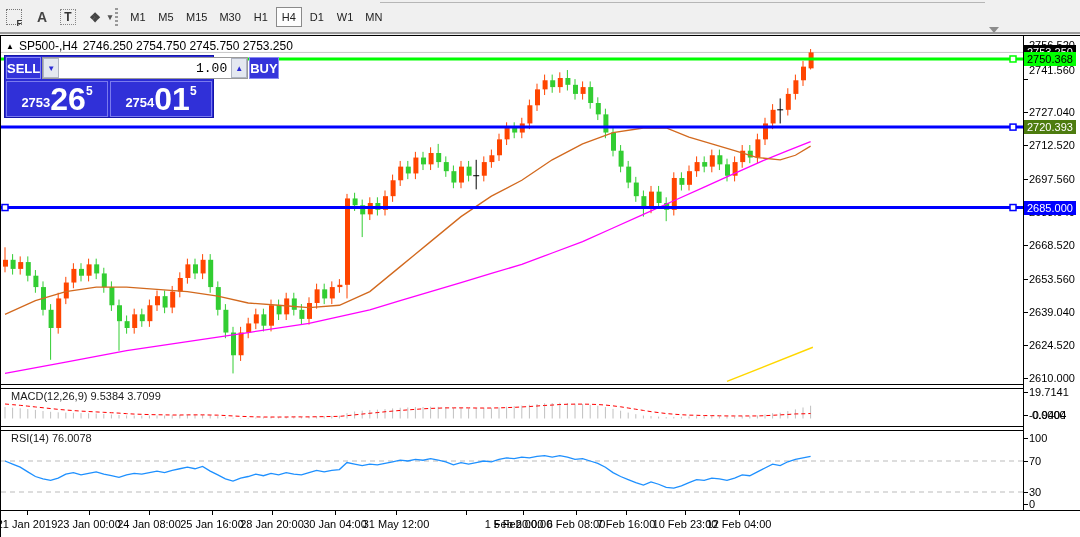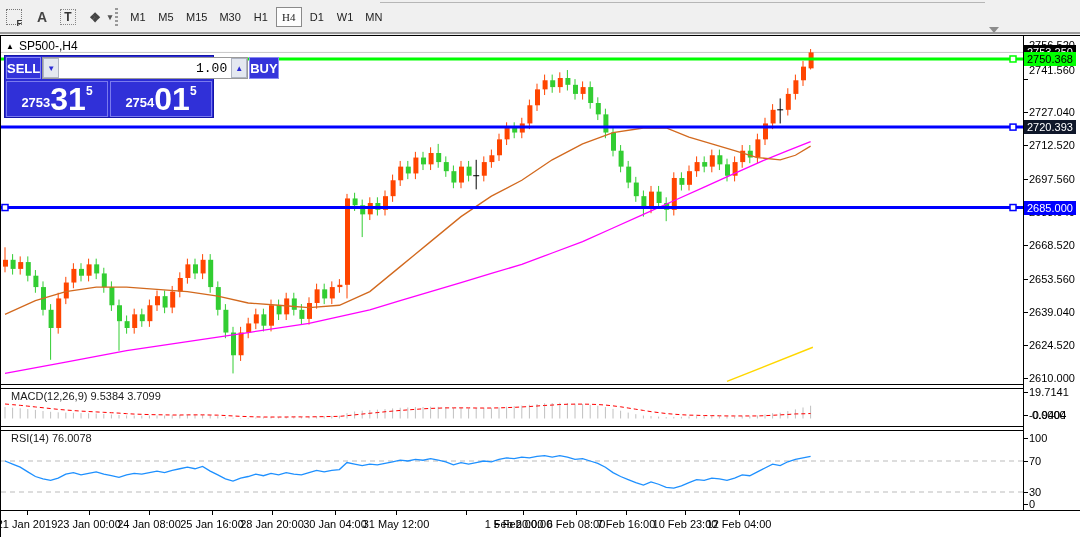--- a/index.html
+++ b/index.html
@@ -13,21 +13,21 @@
   .tool-icon { position:absolute; top:6px; width:22px; height:22px; display:flex; align-items:center; justify-content:center;
                color:#444; font-size:14px; font-weight:bold; cursor:default; }
   .icon-f-box { width:16px; height:16px; border:1px dotted #777; position:relative; }
   .icon-f-box span { position:absolute; right:-1px; bottom:-4px; font-size:9px; font-weight:bold; color:#333; }
   .icon-t-box { border:1px dotted #888; padding:0 3px; font-size:12px; color:#333; font-weight:bold; }
   .tf-bar { position:absolute; left:125px; top:5px; height:24px; display:flex; align-items:center; }
   .grip { position:absolute; left:-10px; top:3px; width:3px; height:18px;
           background-image:repeating-linear-gradient(#999 0 2px, transparent 2px 4px); }
   .tf-btn { min-width:26px; padding:3px 4px; text-align:center; font-size:11px; color:#222;
             border:1px solid transparent; margin-right:2px; cursor:pointer; }
-  .tf-btn.active { background:#FDFDFD; border:1px solid #8A8A8A;font-family:Liberation Serif, serif; }
+  .tf-btn.active { background:#FDFDFD; border:1px solid #8A8A8A; }
   .shift-marker { position:absolute; left:989px; top:27px; width:0; height:0;
                   border-left:5px solid transparent; border-right:5px solid transparent; border-top:6px solid #8C8C8C; }
 
   
   .chart { position:absolute; left:0; top:35px; width:1080px; height:502px; background:#FFFFFF;
            border-top:1px solid #000; border-left:1px solid #000; }
   #gfx { position:absolute; left:0; top:0; }
   .title-row { position:absolute; left:5px; top:3px; font-size:12px; color:#000; display:flex; align-items:center; gap:5px; z-index:5; }
   .collapse-tri { font-size:8px; color:#000; }
 
@@ -441,35 +441,36 @@
         <g>
           <line x1="0" y1="425" x2="1022" y2="425" stroke="#BBBBBB" stroke-width="1" stroke-dasharray="5 4"></line>
           <line x1="0" y1="456" x2="1022" y2="456" stroke="#BBBBBB" stroke-width="1" stroke-dasharray="5 4"></line>
           <polyline points="4,425 11.6,428.1 19.2,431.2 26.799999999999997,435.85 34.4,440.5 42,442.825 49.599999999999994,444.375 57.199999999999996,442.05 64.8,438.175 72.39999999999999,436.625 80,438.95 87.6,437.4 95.19999999999999,435.85 102.8,438.175 110.39999999999999,439.725 118,441.275 125.6,438.95 133.2,437.4 140.79999999999998,438.175 148.4,436.625 156,435.075 163.6,436.625 171.2,434.3 178.79999999999998,432.75 186.39999999999998,431.2 194,432.75 201.6,430.425 209.2,435.075 216.79999999999998,438.95 224.39999999999998,442.825 232,445.15 239.6,442.05 247.2,440.5 254.79999999999998,438.175 262.4,439.725 270,437.4 277.59999999999997,438.95 285.2,436.625 292.8,438.175 300.4,438.95 308,436.625 315.59999999999997,434.3 323.2,435.85 330.8,434.3 338.4,433.525 346,426.55 353.59999999999997,428.1 361.2,429.65 368.79999999999995,428.1 376.4,428.875 384,427.325 391.59999999999997,425.775 399.2,424.225 406.79999999999995,425 414.4,423.45 422,424.225 429.59999999999997,422.675 437.2,424.225 444.79999999999995,425.775 452.4,428.875 460,426.55 467.59999999999997,428.1 475.2,426.55 482.79999999999995,425 490.4,425.775 498,423.45 505.59999999999997,421.9 513.2,422.675 520.8,421.125 528.4,421.9 536,420.35 543.6,419.575 551.1999999999999,421.125 558.8,419.575 566.4,421.125 574,423.45 581.6,422.675 589.1999999999999,425 596.8,427.325 604.4,431.2 612,436.625 619.6,440.5 627.1999999999999,443.6 634.8,446.7 642.4,449.025 650,445.925 657.6,448.25 665.1999999999999,451.35 672.8,452.125 680.4,449.8 688,446.7 695.6,443.6 703.1999999999999,444.375 710.8,442.05 718.4,442.825 726,444.375 733.5999999999999,442.05 741.1999999999999,438.95 748.8,439.725 756.4,435.85 764,431.975 771.5999999999999,428.1 779.1999999999999,429.65 786.8,425.775 794.4,423.45 802,421.9 809.5999999999999,420.35" fill="none" stroke="#1E90FF" stroke-width="1.3"></polyline>
         </g>
       </svg>
 
     <div class="title-row">
       <span class="collapse-tri">▲</span>
       <span>SP500-,H4</span>
+      <span>2746.250 2754.750 2745.750 2753.250</span>
     </div>
 
     <div class="trade-panel">
       <div class="tp-row1">
         <div class="tp-btn">SELL</div>
         <div class="vol-wrap">
           <div class="vol-arrow">▼</div>
           <input class="vol-field" value="1.00" style="">
           <div class="vol-arrow">▲</div>
         </div>
         <div class="tp-btn">BUY</div>
       </div>
       <div class="tp-price" style="left:1px;">
         <span class="pfx">2753</span>
-        <span class="big">31</span>
+        <span class="big">26</span>
         <span class="sup">5</span>
       </div>
       <div class="tp-price" style="left:105px;">
         <span class="pfx">2754</span>
         <span class="big">01</span>
         <span class="sup">5</span>
       </div>
     </div>
 
     <div class="sep" style="top:348px;"></div>
@@ -513,21 +514,21 @@
         <div class="pa-tick" style="top: 401.75px;"></div>
         <div class="pa-label" style="top: 395.75px;">100</div>
         <div class="pa-tick" style="top: 425px;"></div>
         <div class="pa-label" style="top: 419px;">70</div>
         <div class="pa-tick" style="top: 456px;"></div>
         <div class="pa-label" style="top: 450px;">30</div>
         <div class="pa-tick" style="top: 468px;"></div>
         <div class="pa-label" style="top: 462px;">0</div>
         <div class="pa-chip" style="top: 9.4314px; background: rgb(0, 0, 0); color: rgb(255, 255, 255);">2753.250</div>
         <div class="pa-chip" style="top: 15.981px; background: rgb(0, 255, 0); color: rgb(0, 0, 0);">2750.368</div>
-        <div class="pa-chip" style="top: 84.1022px; background: #0f172a; color: rgb(255, 255, 255);">2720.393</div>
+        <div class="pa-chip" style="top: 84.1022px; background: #4d7c0f; color: rgb(255, 255, 255);">2720.393</div>
         <div class="pa-chip" style="top: 164.536px; background: rgb(0, 0, 255); color: rgb(255, 255, 255);">2685.000</div>
       </div>
 
     <div class="time-axis">
         <div class="ta-tick" style="left: 26px;"></div>
         <div class="ta-label" style="left: 26px;">21 Jan 2019</div>
         <div class="ta-tick" style="left: 88px;"></div>
         <div class="ta-label" style="left: 88px;">23 Jan 00:00</div>
         <div class="ta-tick" style="left: 148px;"></div>
         <div class="ta-label" style="left: 148px;">24 Jan 08:00</div>

